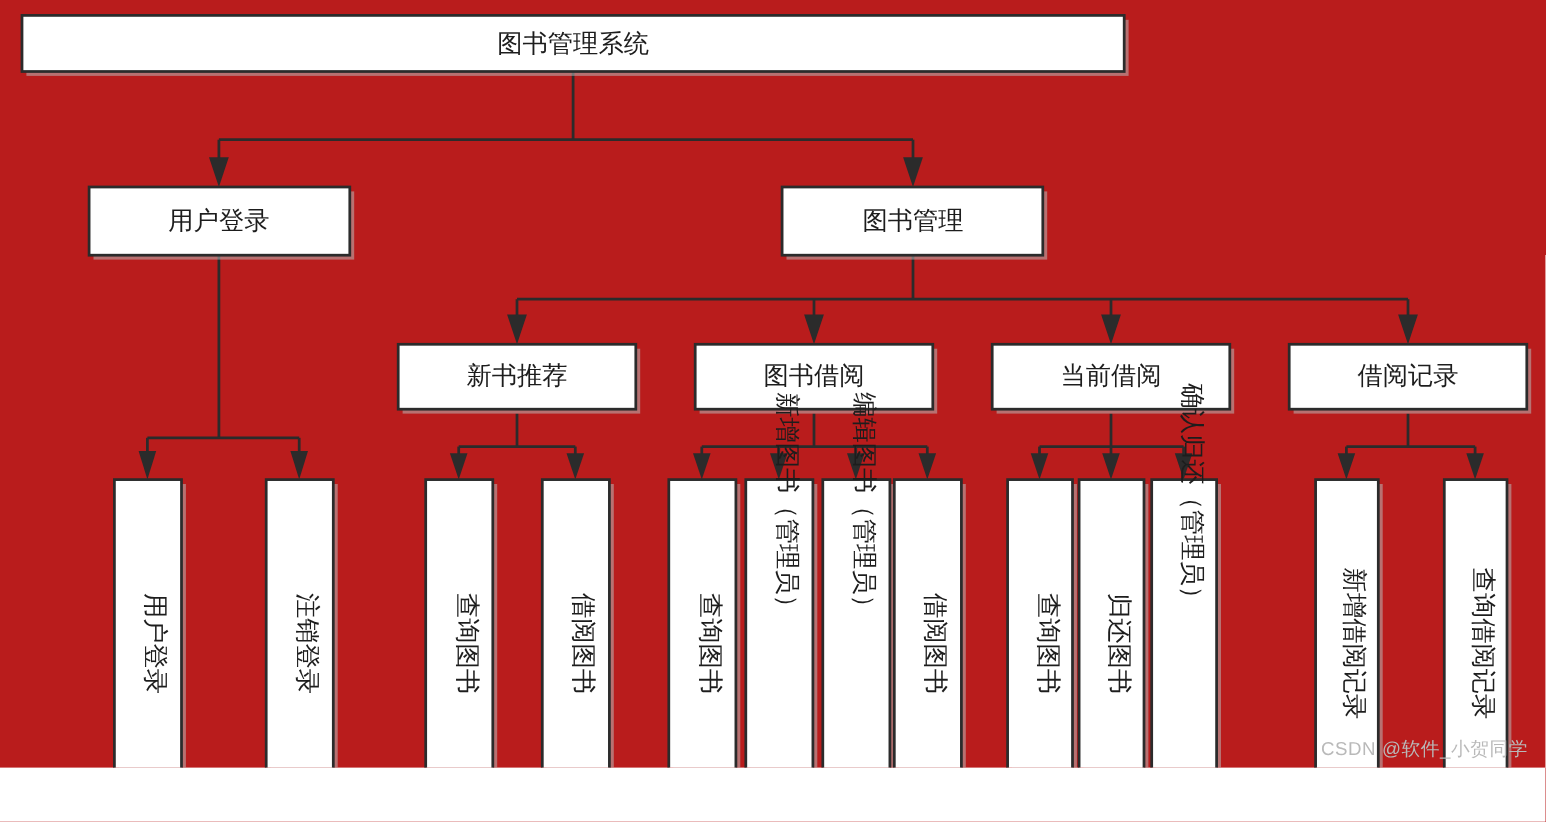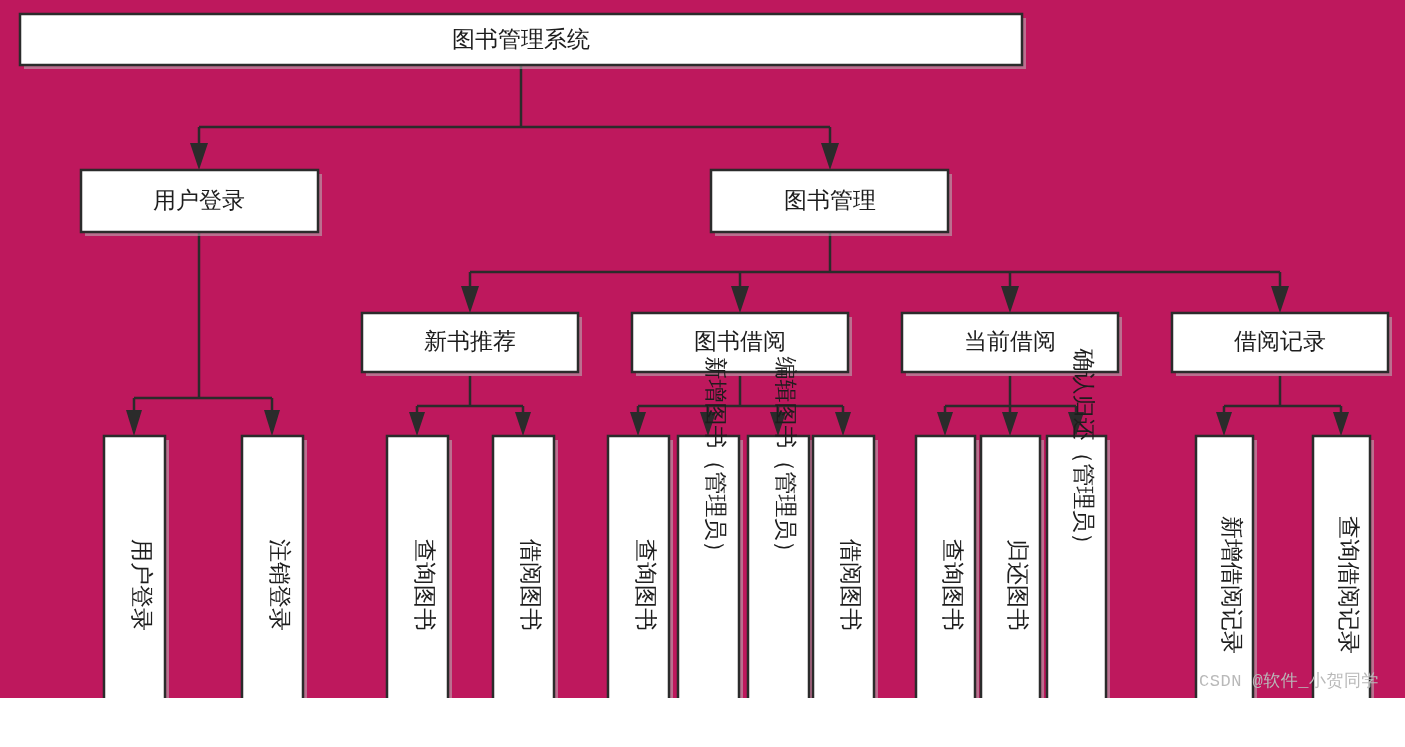--- a/index.html
+++ b/index.html
@@ -8,21 +8,21 @@
     padding: 0;
     background: #ffffff;
   }
   body {
     font-family: "Liberation Sans", "DejaVu Sans", sans-serif;
   }
   #diagram-root {
     position: relative;
     width: 1405px;
     height: 698px;
-    background: #be185d;
+    background: #b91c1c;
     overflow: hidden;
   }
   svg#flow {
     position: absolute;
     left: 0;
     top: 0;
     width: 1405px;
     height: 747px;
     display: block;
   }
@@ -54,23 +54,23 @@
     dominant-baseline: middle;
   }
   .node-label-vert {
     fill: #1d1d1d;
     font-family: "Liberation Sans", "DejaVu Sans", sans-serif;
     font-size: 23px;
     text-anchor: middle;
   }
   .watermark-text {
     position: absolute;
-    right: 26px;
+    right: 16px;
     bottom: 6px;
-    font-family: Liberation Mono, monospace;
+    font-family: Liberation Sans, sans-serif;
     font-size: 17px;
     color: #b9b9b9;
     white-space: nowrap;
     letter-spacing: 0.5px;
     user-select: none;
   }
 </style>
 </head>
 <body>
 

